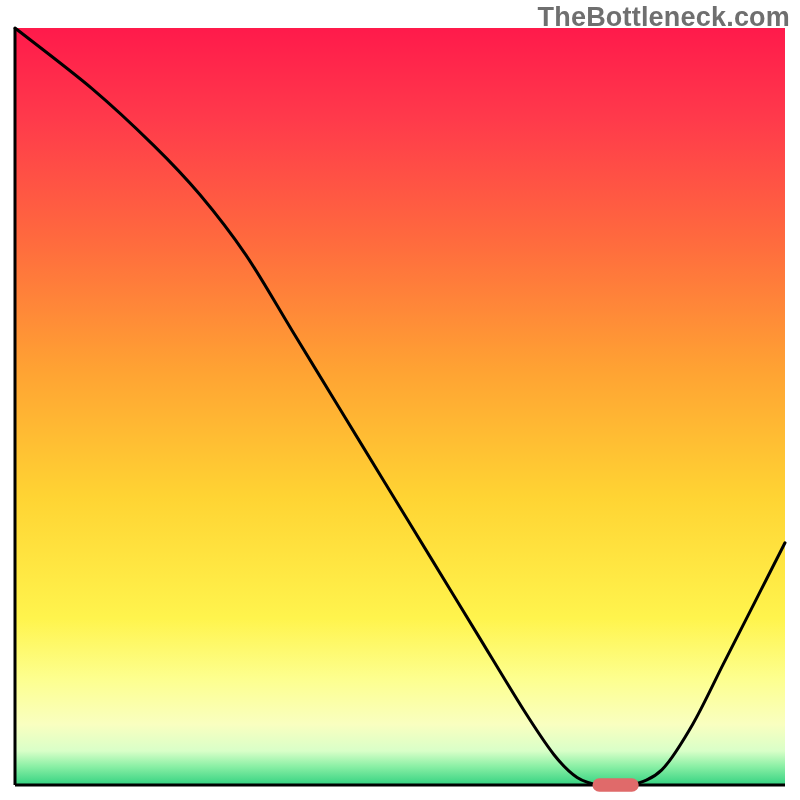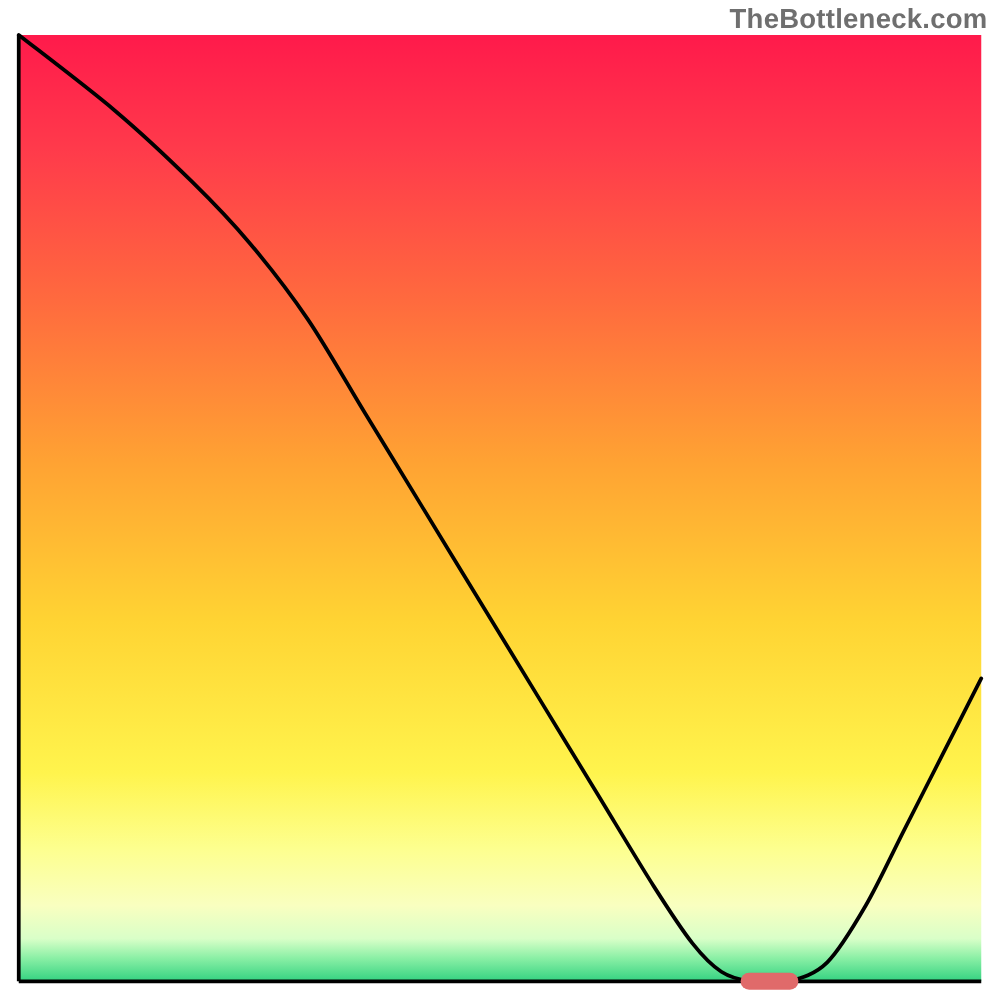--- a/index.html
+++ b/index.html
@@ -13,21 +13,21 @@
   .container {
     position: relative;
     width: 800px;
     height: 800px;
   }
   .watermark {
     position: absolute;
     top: 2px;
     right: 10px;
     font-family: Arial, Helvetica, sans-serif;
-    font-size: 22px;
+    font-size: 27px;
     font-weight: 600;
     color: #6f6f6f;
     letter-spacing: 0.2px;
   }
   svg.plot {
     position: absolute;
     left: 0;
     top: 0;
   }
 </style>

